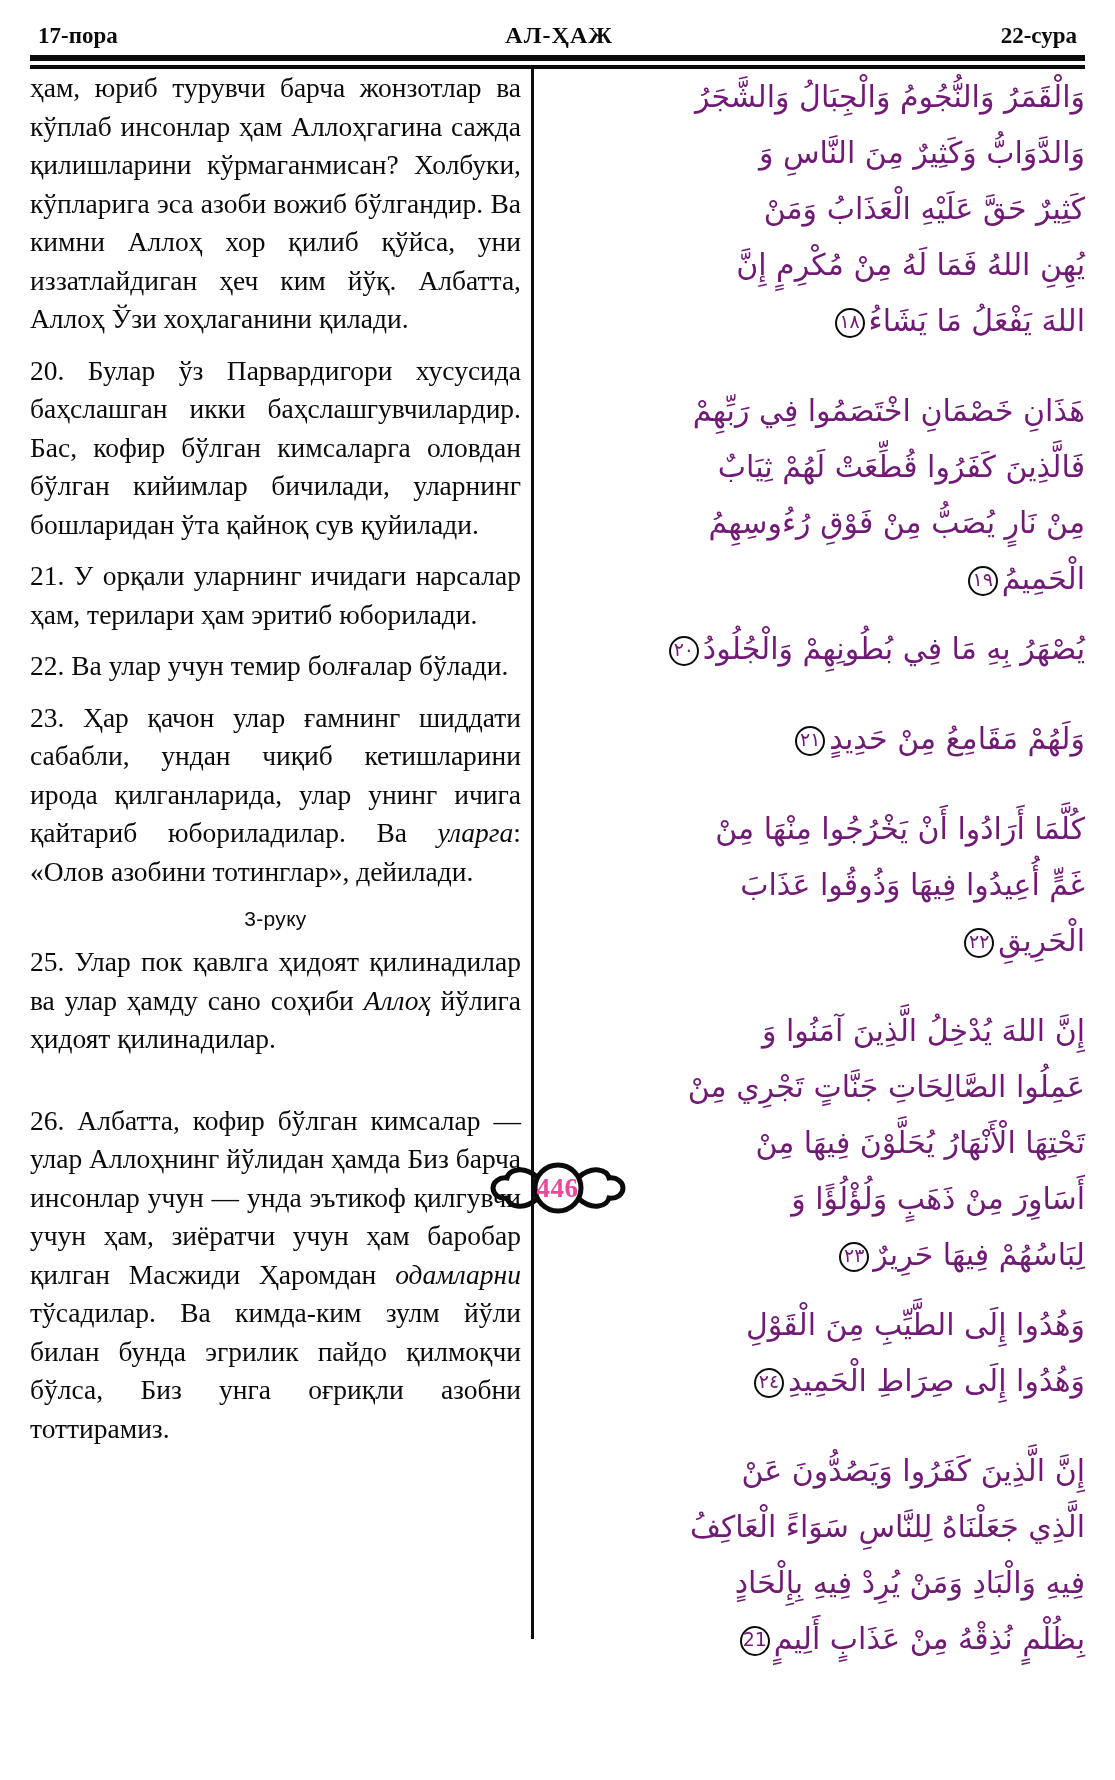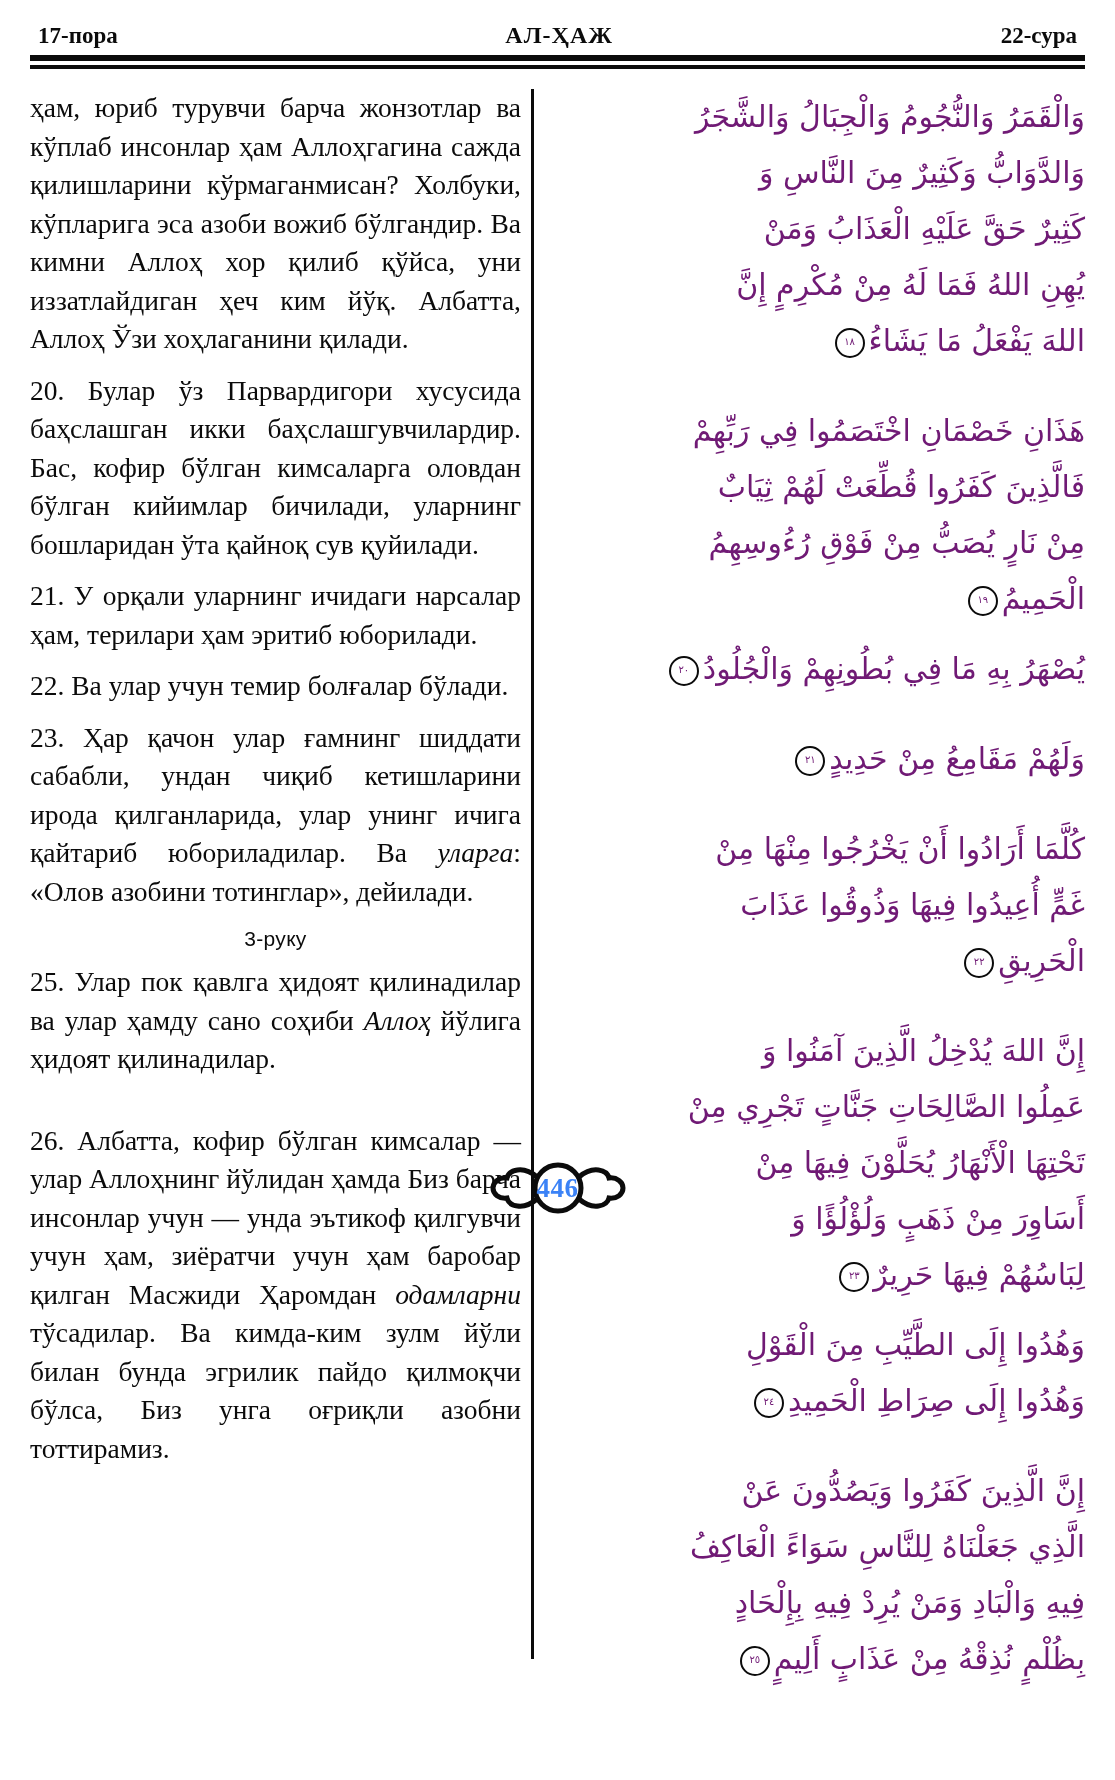--- a/index.html
+++ b/index.html
@@ -51,21 +51,20 @@
   .rule-thin {
     margin: 4px 0 0 0;
     height: 4px;
     background: #0b0b0b;
   }
 
   
   .body-wrap {
     display: flex;
     flex-direction: row;
-    margin-top: 20px;
     height: 1570px;
   }
   .col-left {
     width: 497px;
     padding-right: 6px;
     box-sizing: border-box;
   }
   .col-divider {
     width: 3px;
     background: #0b0b0b;
@@ -121,21 +120,21 @@
   }
   .ayah-block.spaced { margin-bottom: 34px; }
   .ayah-num {
     display: inline-block;
     border: 2px solid #0b0b0b;
     border-radius: 50%;
     width: 26px;
     height: 26px;
     line-height: 23px;
     text-align: center;
-    font-size: 10px;
+    font-size: 19px;
     font-family: "DejaVu Sans", sans-serif;
     vertical-align: middle;
     margin: 0 4px;
   }
 
   
   .folio {
     position: absolute;
     left: 0;
     right: 0;
@@ -149,21 +148,21 @@
     height: 56px;
   }
   .folio-orn svg { display: block; }
   .folio-num {
     position: absolute;
     left: 0; right: 0; top: 50%;
     transform: translateY(-50%);
     font-family: "Liberation Serif", "DejaVu Serif", serif;
     font-weight: bold;
     font-size: 27px;
-    color: #3b82f6;
+    color: #ec4899;
     letter-spacing: 0.5px;
   }
 </style>
 </head>
 <body>
 
 <div class="page">
 
   <div class="running-head">
     <div class="rh-left">17-пора</div>
@@ -247,21 +246,21 @@
 
       <div class="ayah-block spaced">
         <span class="aline">وَهُدُوا إِلَى الطَّيِّبِ مِنَ الْقَوْلِ</span>
         <span class="aline"><span>وَهُدُوا إِلَى صِرَاطِ الْحَمِيدِ</span><span class="ayah-num">٢٤</span></span>
       </div>
 
       <div class="ayah-block">
         <span class="aline">إِنَّ الَّذِينَ كَفَرُوا وَيَصُدُّونَ عَنْ</span>
         <span class="aline">الَّذِي جَعَلْنَاهُ لِلنَّاسِ سَوَاءً الْعَاكِفُ</span>
         <span class="aline">فِيهِ وَالْبَادِ وَمَنْ يُرِدْ فِيهِ بِإِلْحَادٍ</span>
-        <span class="aline"><span>بِظُلْمٍ نُذِقْهُ مِنْ عَذَابٍ أَلِيمٍ</span><span class="ayah-num">٢٥</span></span>
+        <span class="aline"><span>بِظُلْمٍ نُذِقْهُ مِنْ عَذَابٍ أَلِيمٍ</span><span class="ayah-num">21</span></span>
       </div>
 
     </div>
   </div>
 
   <div class="folio">
     <div class="folio-orn">
       <svg width="150" height="56" viewBox="0 0 150 56" xmlns="http://www.w3.org/2000/svg">
         <g fill="none" stroke="#0b0b0b" stroke-width="5">
           <circle cx="75" cy="28" r="23"></circle>

